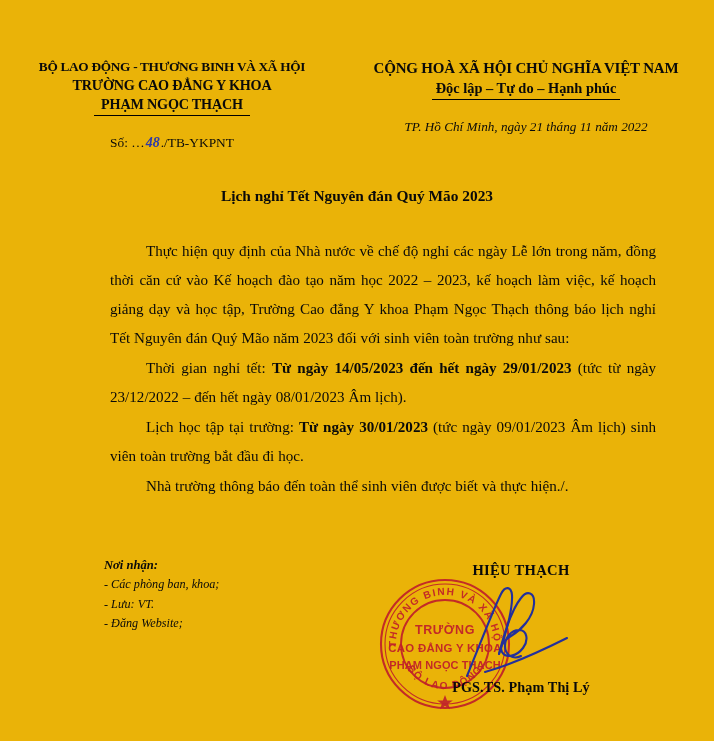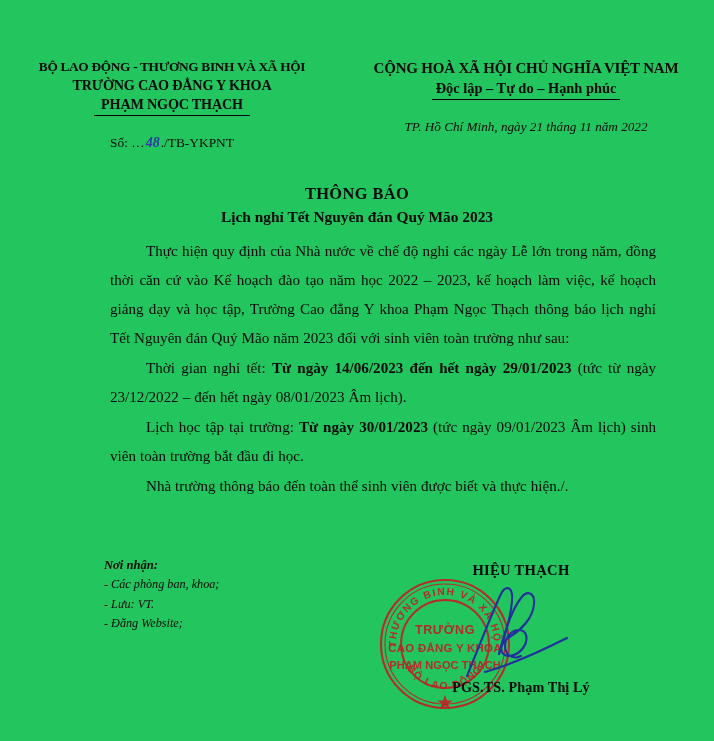--- a/index.html
+++ b/index.html
@@ -9,21 +9,21 @@
     background: #ffffff;
   }
   body {
     font-family: "Liberation Serif", "DejaVu Serif", serif;
     color: #0a0a0a;
   }
   #page {
     position: relative;
     width: 714px;
     height: 741px;
-    background: #22c55e;
+    background: #eab308;
     overflow: hidden;
   }
 
   
   .header {
     position: absolute;
     top: 58px;
     left: 0;
     width: 714px;
     display: flex;
@@ -219,28 +219,27 @@
       <div><span class="hdr-r2">Độc lập – Tự do – Hạnh phúc</span></div>
       <div class="date-line">TP. Hồ Chí Minh, ngày 21 tháng 11 năm 2022</div>
     </div>
   </div>
 
   <div class="so-line">
     <span>Số: …</span><span class="so-num">48</span><span>./TB-YKPNT</span>
   </div>
 
   <div class="title-block">
-    <div class="title-main">THÔNG BÁO</div>
     <div class="title-sub">Lịch nghỉ Tết Nguyên đán Quý Mão 2023</div>
   </div>
 
   <div class="body-block">
     <p class="para">Thực hiện quy định của Nhà nước về chế độ nghỉ các ngày Lễ lớn trong năm, đồng thời căn cứ vào Kế hoạch đào tạo năm học 2022 – 2023, kế hoạch làm việc, kế hoạch giảng dạy và học tập, Trường Cao đẳng Y khoa Phạm Ngọc Thạch thông báo lịch nghỉ Tết Nguyên đán Quý Mão năm 2023 đối với sinh viên toàn trường như sau:</p>
 
-    <p class="para"><span>Thời gian nghỉ tết: </span><b>Từ ngày 14/06/2023 đến hết ngày 29/01/2023</b><span> (tức từ ngày 23/12/2022 – đến hết ngày 08/01/2023 Âm lịch).</span></p>
+    <p class="para"><span>Thời gian nghỉ tết: </span><b>Từ ngày 14/05/2023 đến hết ngày 29/01/2023</b><span> (tức từ ngày 23/12/2022 – đến hết ngày 08/01/2023 Âm lịch).</span></p>
 
     <p class="para"><span>Lịch học tập tại trường: </span><b>Từ ngày 30/01/2023</b><span> (tức ngày 09/01/2023 Âm lịch) sinh viên toàn trường bắt đầu đi học.</span></p>
 
     <p class="para">Nhà trường thông báo đến toàn thể sinh viên được biết và thực hiện./.</p>
   </div>
 
   <div class="recipients">
     <div class="recip-title">Nơi nhận:</div>
     <div class="recip-item">- Các phòng ban, khoa;</div>
     <div class="recip-item">- Lưu: VT.</div>

